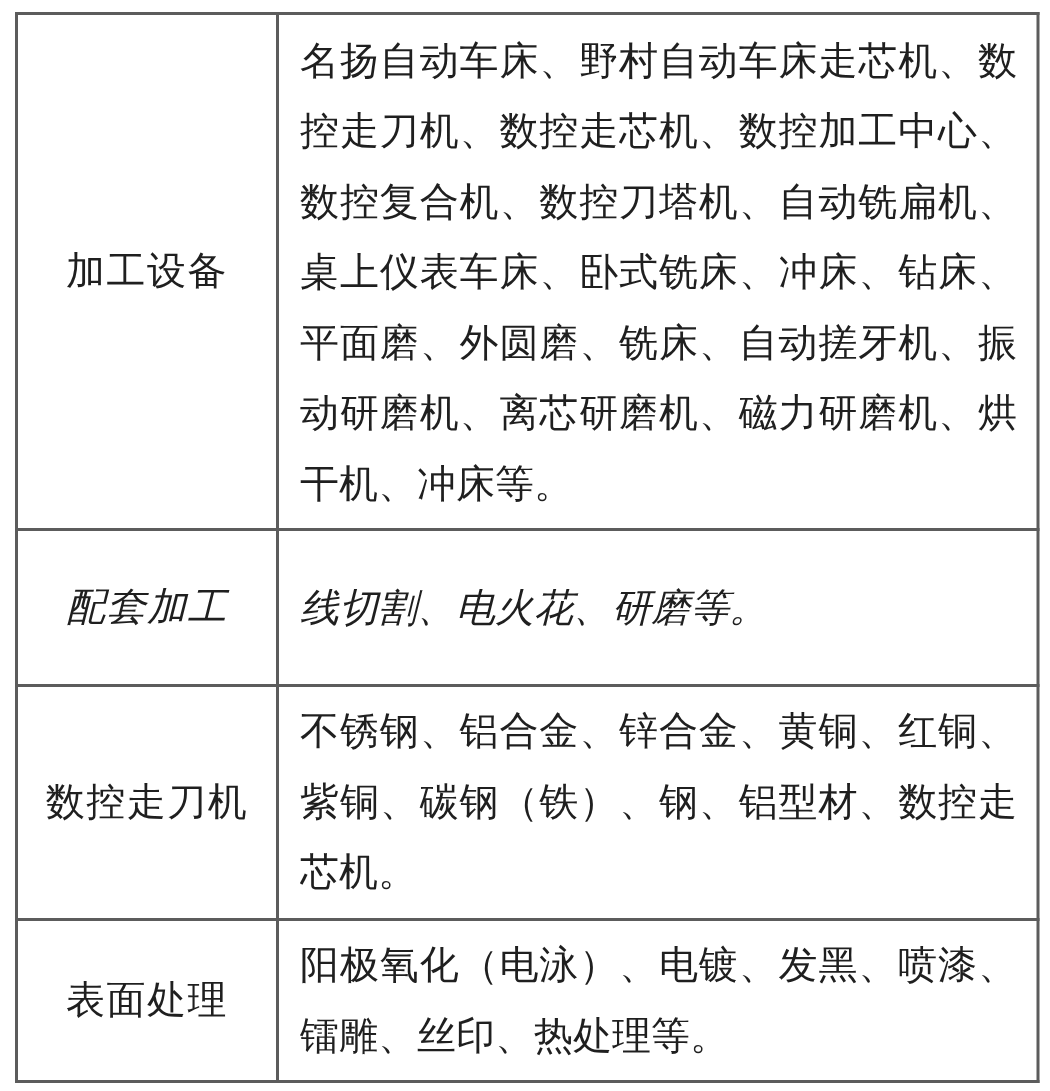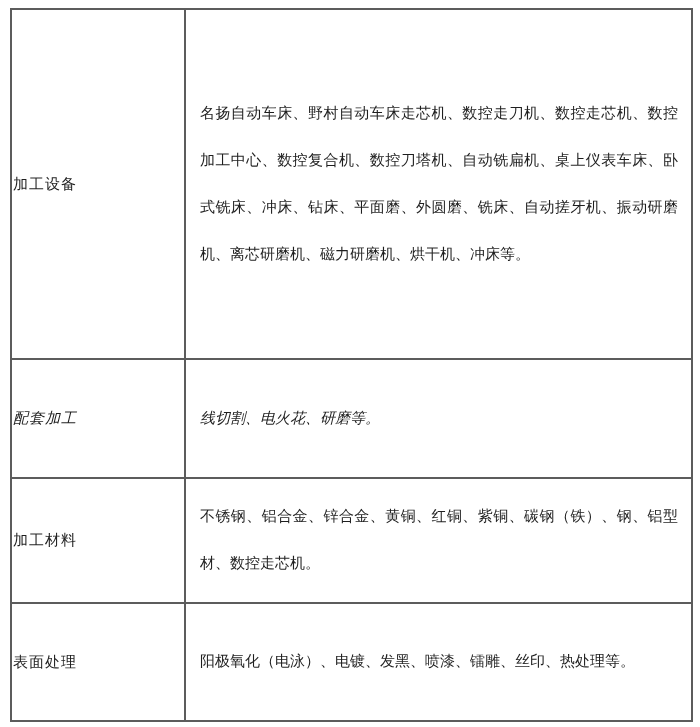--- a/index.html
+++ b/index.html
@@ -21,24 +21,25 @@
     left: 10px;
     top: 8px;
     width: 683px;
     height: 714px;
     border-collapse: collapse;
     table-layout: fixed;
   }
   table.spec-table td {
     border: 2px solid #5c5c5c;
     vertical-align: middle;
-    font-size: 15px;
+    font-size: 26px;
   }
   td.label-cell {
     width: 170px;
+    text-align: center;
     letter-spacing: 1px;
     line-height: 30px;
   }
   td.content-cell {
     padding: 6px 13px 6px 14px;
     text-align: justify;
     line-height: 47px;
   }
   tr.row-1 { height: 302px; }
   tr.row-2 { height: 103px; font-style: italic; }
@@ -54,21 +55,21 @@
     <tbody>
       <tr class="row-1">
         <td class="label-cell">加工设备</td>
         <td class="content-cell">名扬自动车床、野村自动车床走芯机、数控走刀机、数控走芯机、数控加工中心、数控复合机、数控刀塔机、自动铣扁机、桌上仪表车床、卧式铣床、冲床、钻床、平面磨、外圆磨、铣床、自动搓牙机、振动研磨机、离芯研磨机、磁力研磨机、烘干机、冲床等。</td>
       </tr>
       <tr class="row-2">
         <td class="label-cell">配套加工</td>
         <td class="content-cell">线切割、电火花、研磨等。</td>
       </tr>
       <tr class="row-3">
-        <td class="label-cell">加工材料</td>
+        <td class="label-cell">数控走刀机</td>
         <td class="content-cell">不锈钢、铝合金、锌合金、黄铜、红铜、紫铜、碳钢（铁）、钢、铝型材、数控走芯机。</td>
       </tr>
       <tr class="row-5">
         <td class="label-cell">表面处理</td>
         <td class="content-cell">阳极氧化（电泳）、电镀、发黑、喷漆、镭雕、丝印、热处理等。</td>
       </tr>
     </tbody>
   </table>
 </div>
 

